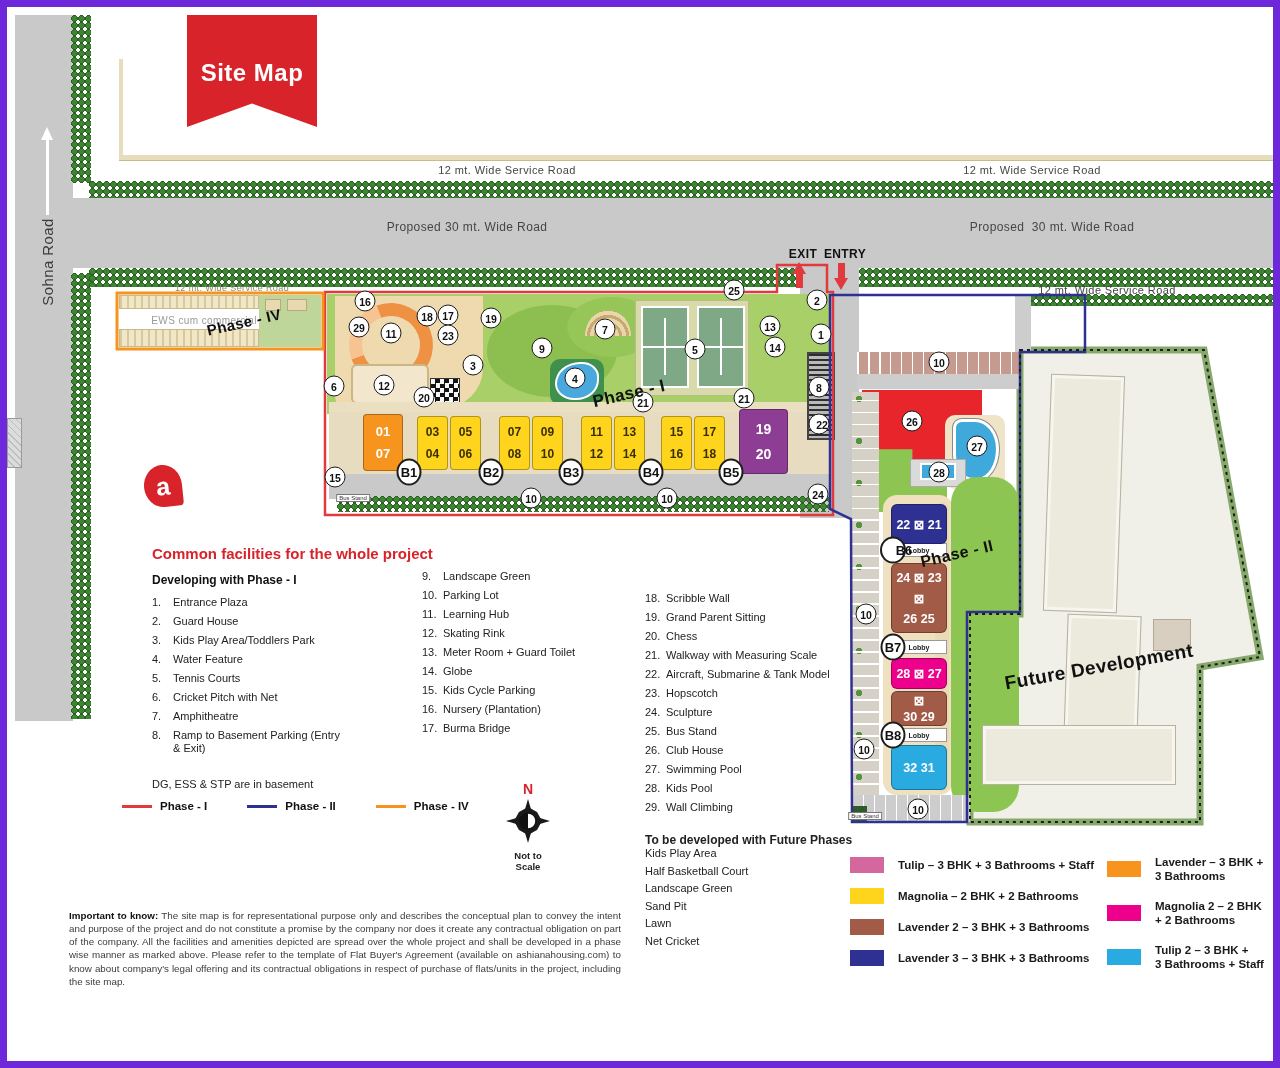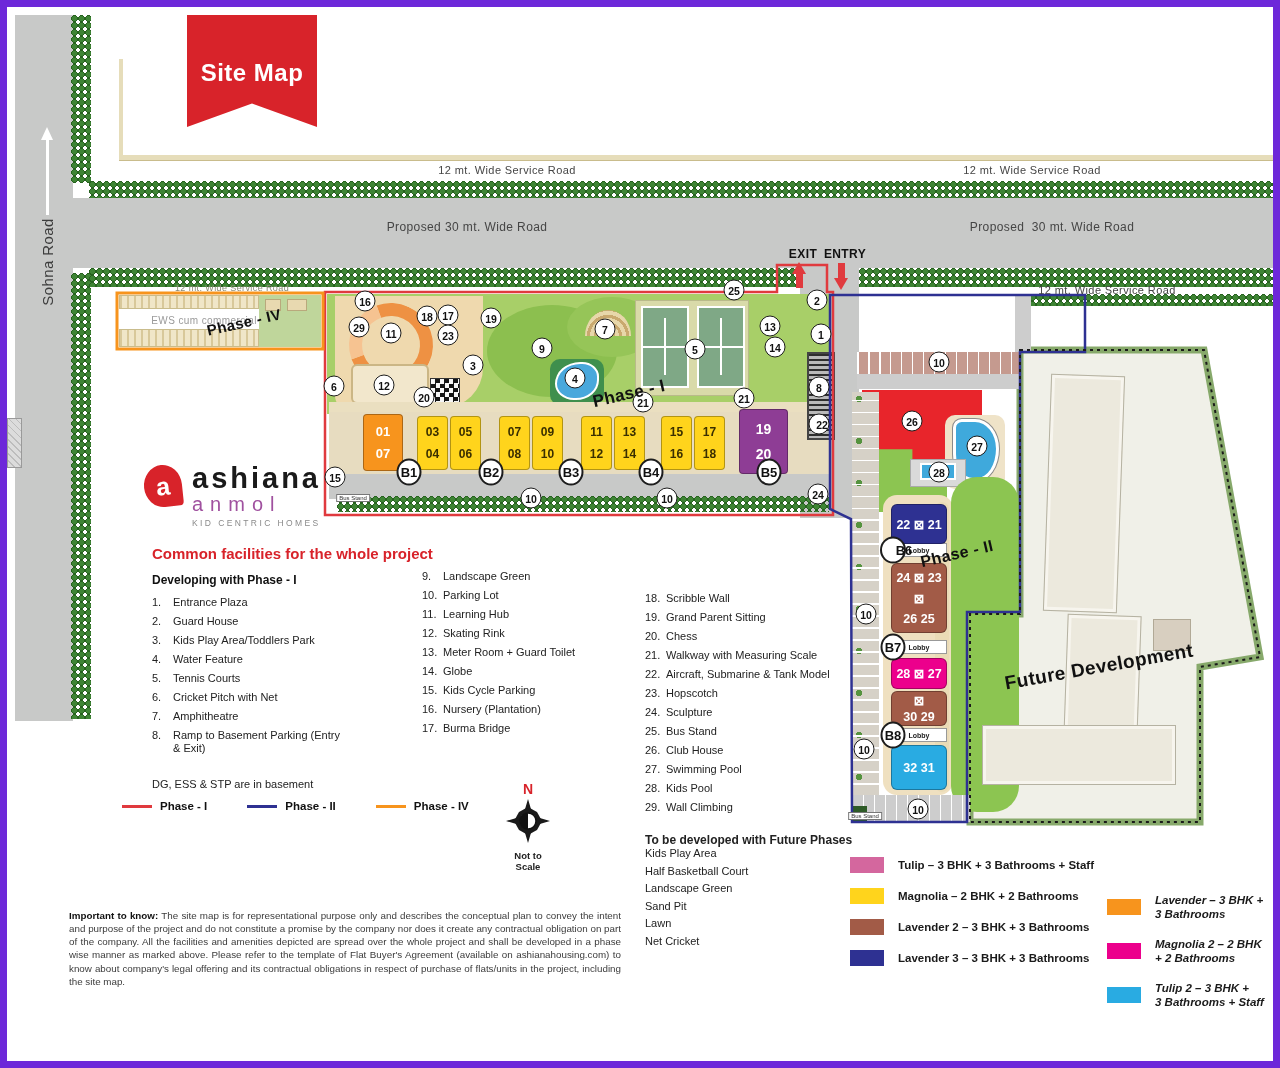--- a/index.html
+++ b/index.html
@@ -279,33 +279,28 @@
       <div class="badge" style="left: 859px; top: 607px;">10</div>
       <div class="badge" style="left: 857px; top: 742px;">10</div>
       <div class="badge" style="left: 911px; top: 802px;">10</div>
       <div class="badge" style="left: 905px; top: 414px;">26</div>
       <div class="badge" style="left: 970px; top: 439px;">27</div>
       <div class="badge" style="left: 932px; top: 465px;">28</div>
       <div class="badge b" style="left: 402px; top: 465px;">B1</div>
       <div class="badge b" style="left: 484px; top: 465px;">B2</div>
       <div class="badge b" style="left: 564px; top: 465px;">B3</div>
       <div class="badge b" style="left: 644px; top: 465px;">B4</div>
-      <div class="badge b" style="left: 724px; top: 465px; margin-left: 38px;">B5</div>
+      <div class="badge b" style="left: 724px; top: 465px;">B5</div>
       <div class="badge b" style="left: 886px; top: 543px; padding-left: 22px;">B6</div>
       <div class="badge b" style="left: 886px; top: 640px;">B7</div>
       <div class="badge b" style="left: 886px; top: 728px;">B8</div>
     </div>
 
   <div class="logo">
     <div class="logo-mark">a</div>
-    <div class="logo-tx">
-      <div class="logo-brand">ashiana</div>
-      <div class="logo-sub">anmol</div>
-      <div class="logo-tag">KID CENTRIC HOMES</div>
-    </div>
   </div>
 
   <div class="panel-title">Common facilities for the whole project</div>
   <div class="fcol" id="fcol1" style="left:145px;top:566px;width:195px;">
     <div class="col-head">Developing with Phase - I</div>
   <div class="frow">
         <span class="fnum">1.</span>
         <span class="ftxt">Entrance Plaza</span>
       </div>
       <div class="frow">
@@ -464,21 +459,21 @@
       </div>
       <div class="ulrow">
         <span class="ulsw" style="background: rgb(162, 91, 71);"></span>
         <span class="ullab">Lavender 2 – 3 BHK + 3 Bathrooms</span>
       </div>
       <div class="ulrow">
         <span class="ulsw" style="background: rgb(46, 49, 146);"></span>
         <span class="ullab">Lavender 3 – 3 BHK + 3 Bathrooms</span>
       </div>
     </div>
-  <div class="ulegend" id="uright" style="left:1100px;top:886px;font-style:italic;">
+  <div class="ulegend" id="uright" style="left:1100px;top:848px;">
       <div class="ulrow">
         <span class="ulsw" style="background: rgb(247, 148, 29);"></span>
         <span class="ullab">Lavender – 3 BHK +
 3 Bathrooms</span>
       </div>
       <div class="ulrow">
         <span class="ulsw" style="background: rgb(236, 0, 140);"></span>
         <span class="ullab">Magnolia 2 – 2 BHK
 + 2 Bathrooms</span>
       </div>

